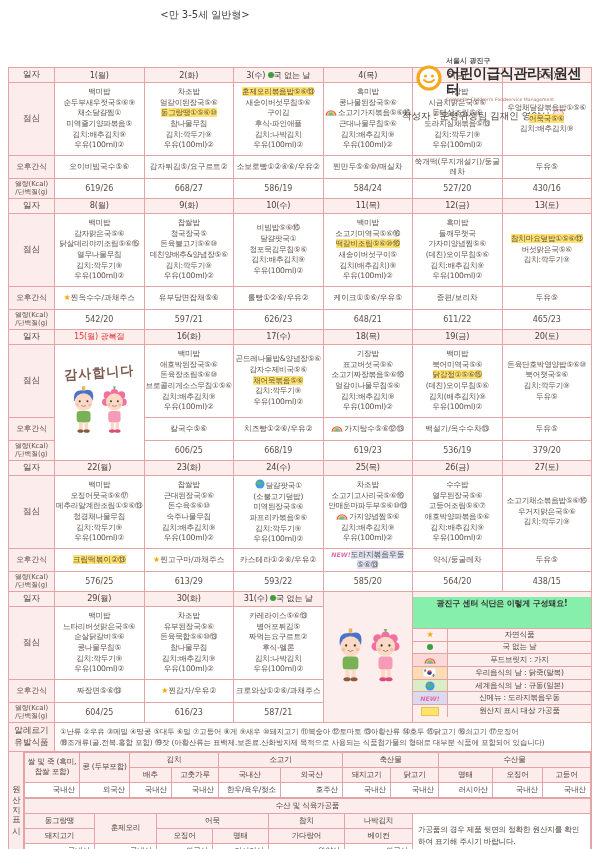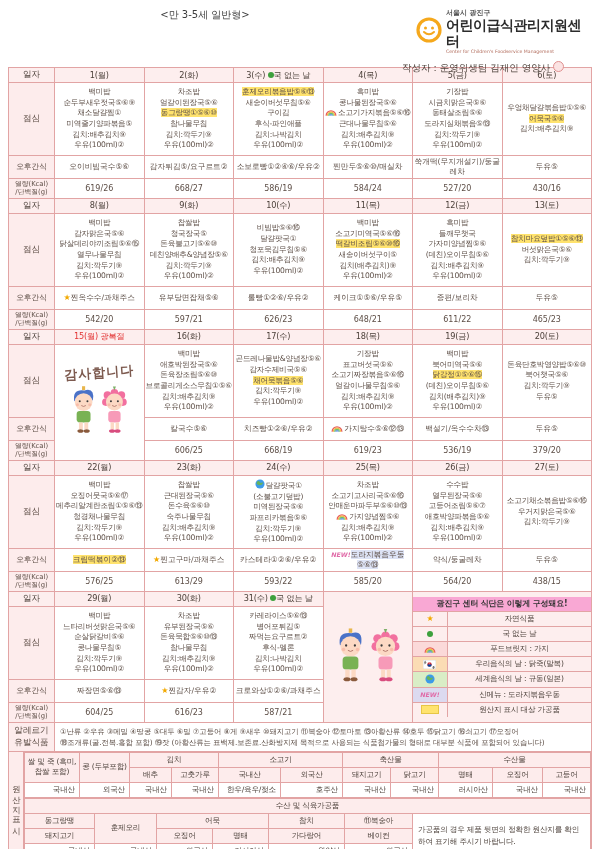--- a/index.html
+++ b/index.html
@@ -7,21 +7,21 @@
   .page{width:584px;margin:0 auto;padding-top:5px;}
 
   
   .hdr{display:flex;align-items:flex-start;height:60px;}
   .hdr-left{width:168px;padding:6px 0 0 20px;}
   .school{font-size:20px;letter-spacing:4px;color:#3c3c3c;}
   .issue{font-size:9.5px;margin-top:9px;color:#4a3f38;}
   .hdr-center{flex:1;text-align:center;padding-top:2px;}
   .title{font-size:22px;font-weight:bold;color:#141414;letter-spacing:1px;}
   .subtitle{font-size:10px;color:#3c3c3c;margin-top:1px;}
-  .hdr-right{width:190px;padding-top:4px;}
+  .hdr-right{width:190px;padding-top:4px;margin-top:48px;}
   .logo-row{display:flex;align-items:center;gap:4px;justify-content:flex-start;padding-left:14px;}
   .logo-txt{line-height:1.15;}
   .logo-region{font-size:7px;font-weight:bold;color:#555;}
   .logo-name{font-size:14px;font-weight:bold;color:#2b2b2b;letter-spacing:-0.5px;}
   .logo-eng{font-size:4.6px;color:#b06a5a;}
   .author{font-size:9.5px;margin-top:6px;color:#4a3f38;white-space:nowrap;}
   .stamp{display:inline-block;width:9px;height:9px;border:1px solid #e09090;border-radius:50%;background:#fbe3e3;vertical-align:-1px;}
 
   
   table.menu{border-collapse:collapse;width:584px;table-layout:fixed;margin-top:2px;}
@@ -47,21 +47,21 @@
   .ig-swatch{display:inline-block;width:16px;height:7px;background:#ffe36e;border:1px solid #e6c646;}
   .icw{display:inline-block;vertical-align:-1px;margin-right:1px;}
   .icw svg{display:block;}
 
   
   .thanks{font-size:13px;color:#7d5a4f;transform:rotate(-4deg);margin:2px 0 1px;font-weight:bold;letter-spacing:1px;}
   .holiday-cell{background:#fff;}
 
   
   .legend{height:120px;display:flex;flex-direction:column;}
-  .lg-title{background:#f9a8d4;font-size:8px;font-weight:bold;color:#333;line-height:14px;height:14px;white-space:nowrap;}
+  .lg-title{background:#86efac;font-size:8px;font-weight:bold;color:#333;line-height:14px;height:31px;white-space:nowrap;}
   .lg-row{flex:1;display:flex;border-top:1px solid #e2a4a4;align-items:stretch;}
   .lg-ic{width:34px;display:flex;align-items:center;justify-content:center;border-right:1px solid #e2a4a4;}
   .lg-tx{flex:1;display:flex;align-items:center;justify-content:center;font-size:7.6px;letter-spacing:-0.2px;}
 
   
   .origin-box{display:flex;width:582px;border:1px solid #e2a4a4;border-top:none;}
   .origin-side{width:15px;background:#fdecec;border-right:1px solid #e2a4a4;display:flex;align-items:center;justify-content:center;}
   .origin-side span{writing-mode:vertical-rl;text-orientation:upright;font-size:8.4px;letter-spacing:2px;color:#5a4a42;}
   table.o{border-collapse:collapse;width:566px;table-layout:fixed;}
   table.o td{border:1px solid #e2a4a4;font-size:7.6px;text-align:center;padding:1px 2px;color:#4a3f38;letter-spacing:-0.2px;}
@@ -741,21 +741,21 @@
           </colgroup>
         <tbody>
             <tr>
               <td class="h" colspan="7">수산 및 식육가공품</td>
             </tr>
             <tr>
               <td class="h">동그랑땡</td>
               <td class="h" rowspan="2">훈제오리</td>
               <td class="h" colspan="2">어묵</td>
               <td class="h">참치</td>
-              <td class="h">⑪복숭아</td>
+              <td class="h">나박김치</td>
               <td class="note" rowspan="3">가공품의 경우 제품 뒷면의 정확한 원산지를 확인하여 표기해 주시기 바랍니다.</td>
             </tr>
             <tr>
               <td class="h">돼지고기</td>
               <td class="h">오징어</td>
               <td class="h">명태</td>
               <td class="h">가다랑어</td>
               <td class="h">베이컨</td>
             </tr>
             <tr>

